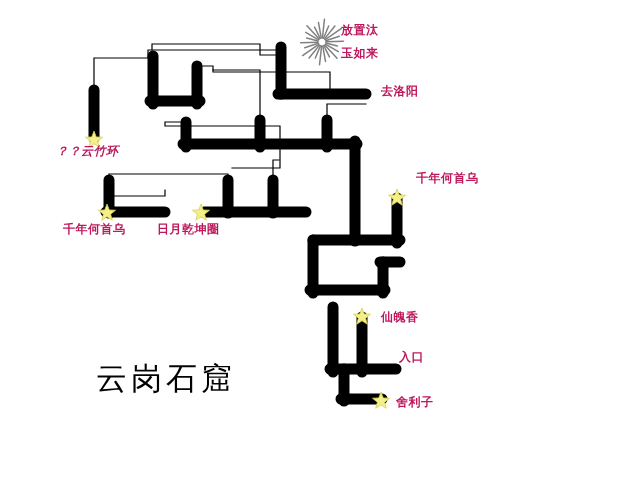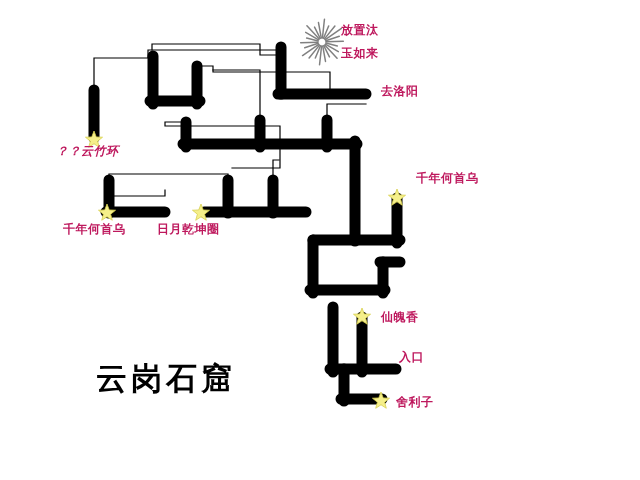--- a/index.html
+++ b/index.html
@@ -20,21 +20,21 @@
     color:#be185d;
     white-space:nowrap;
     font-weight:600;
     letter-spacing:0.5px;
     text-align:right;
   }
   .title{
     position:absolute;
     font-family:"DejaVu Serif","Liberation Serif",serif;
     font-size:31px;
-    font-weight:700;
+    font-weight:400;
     color:#000;
     letter-spacing:4px;
     white-space:nowrap;
   }
 </style>
 </head>
 <body>
 
 <div id="map-root">
 

